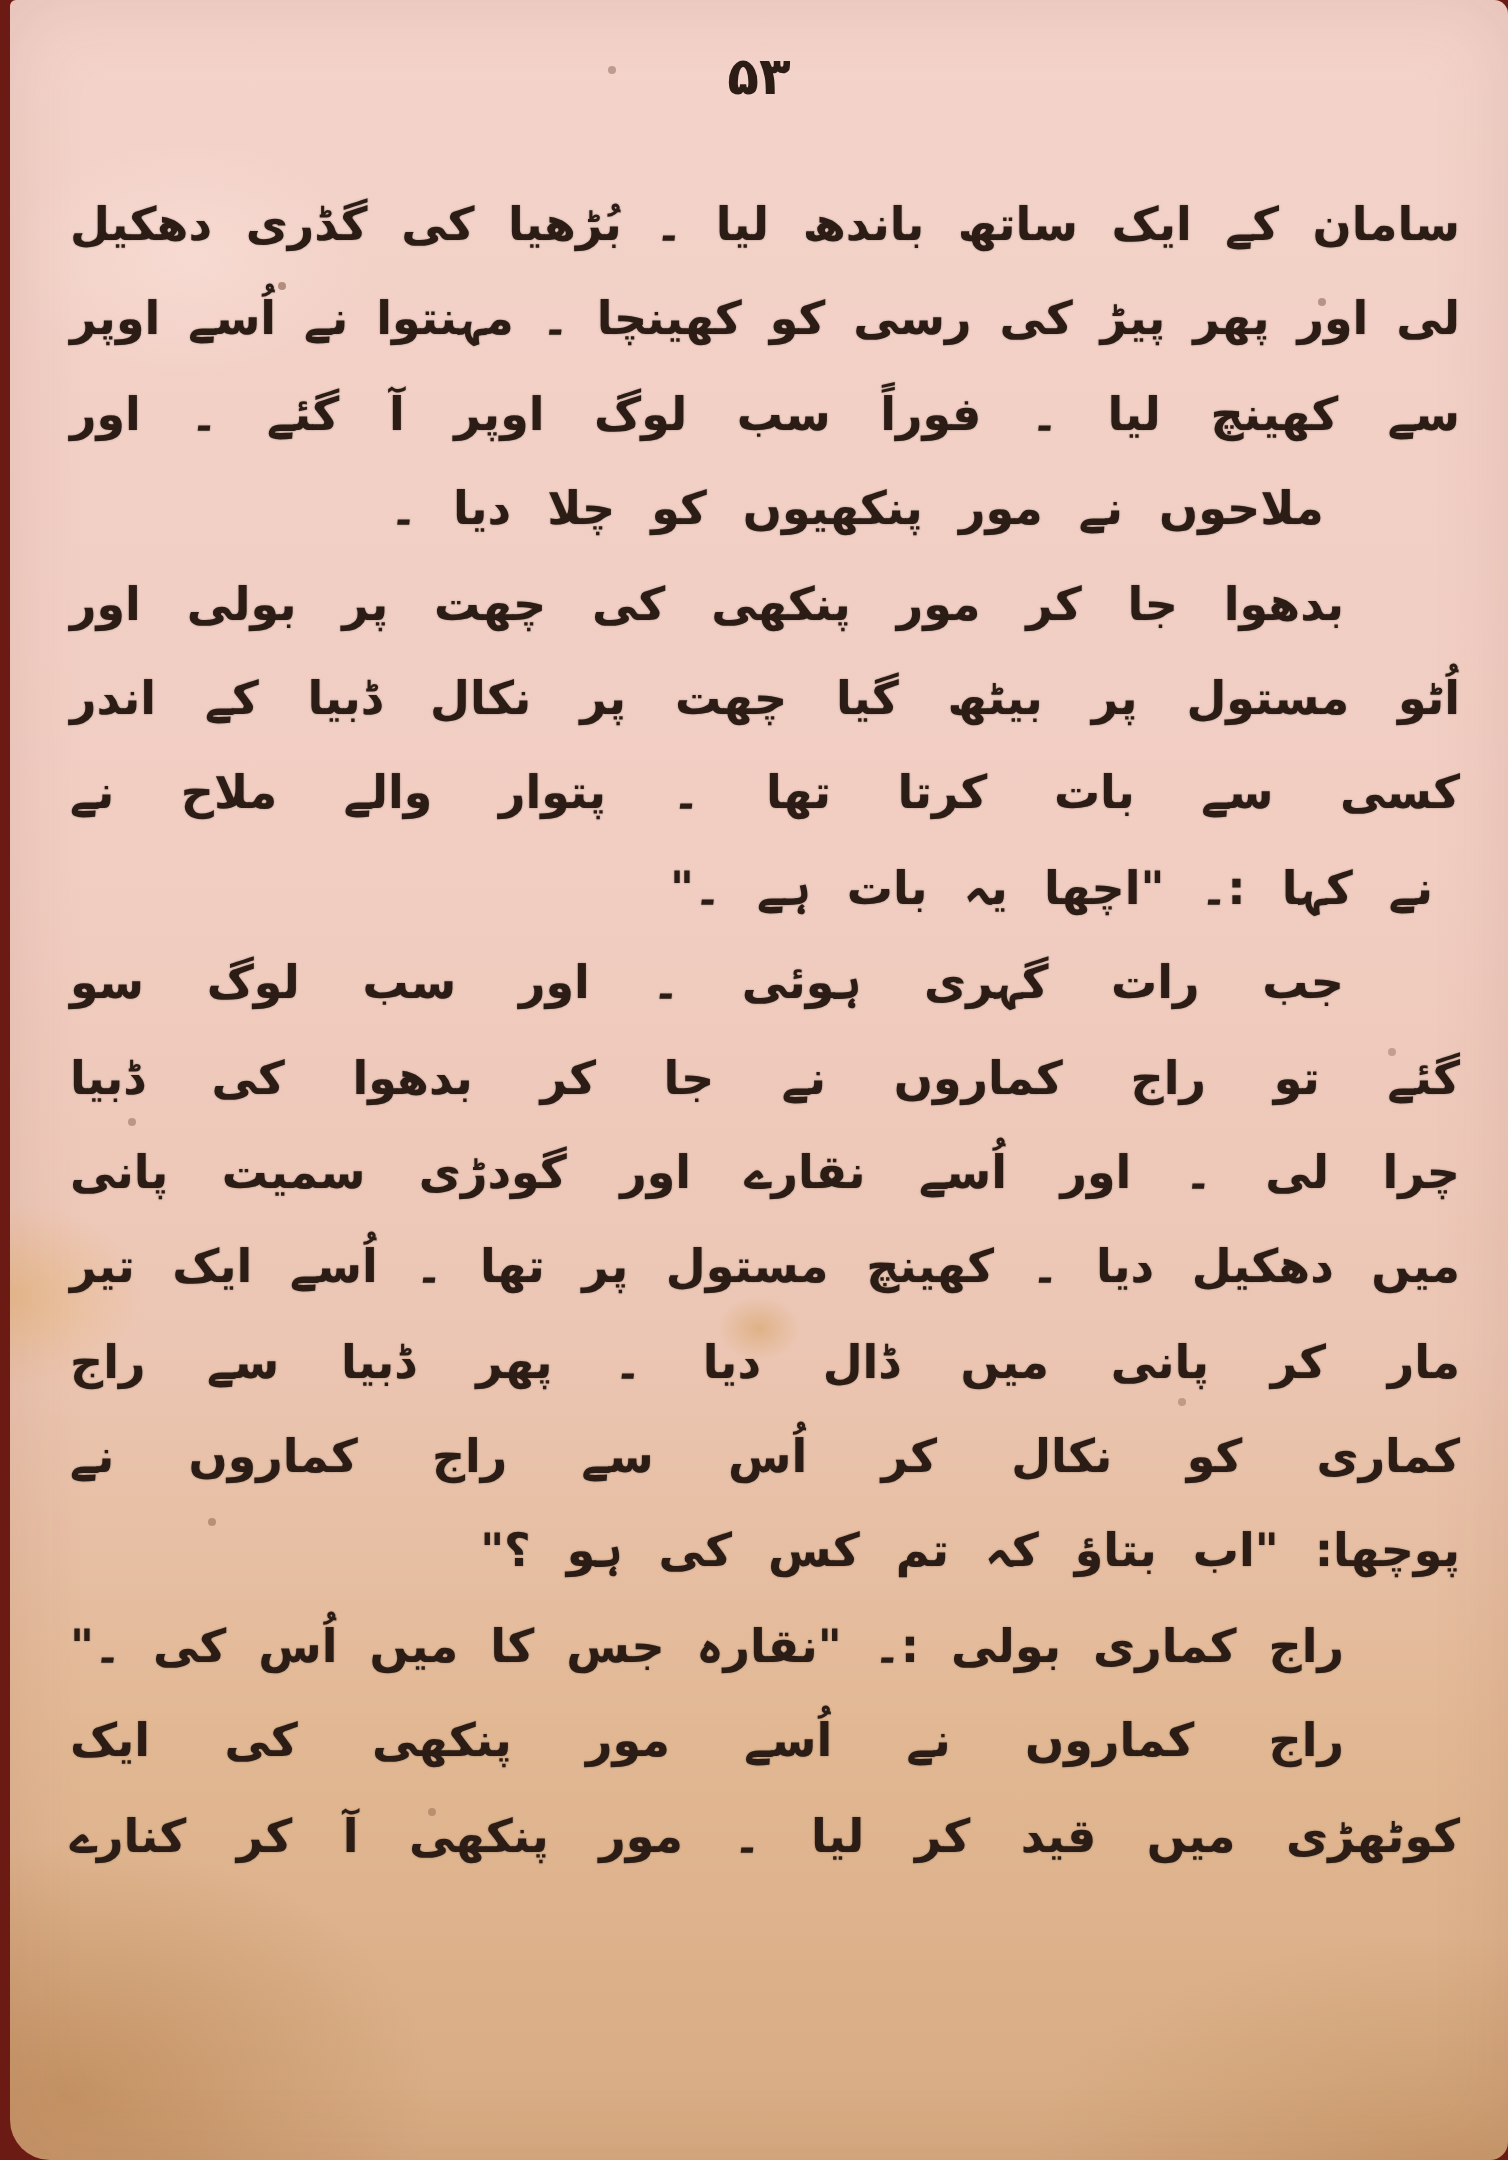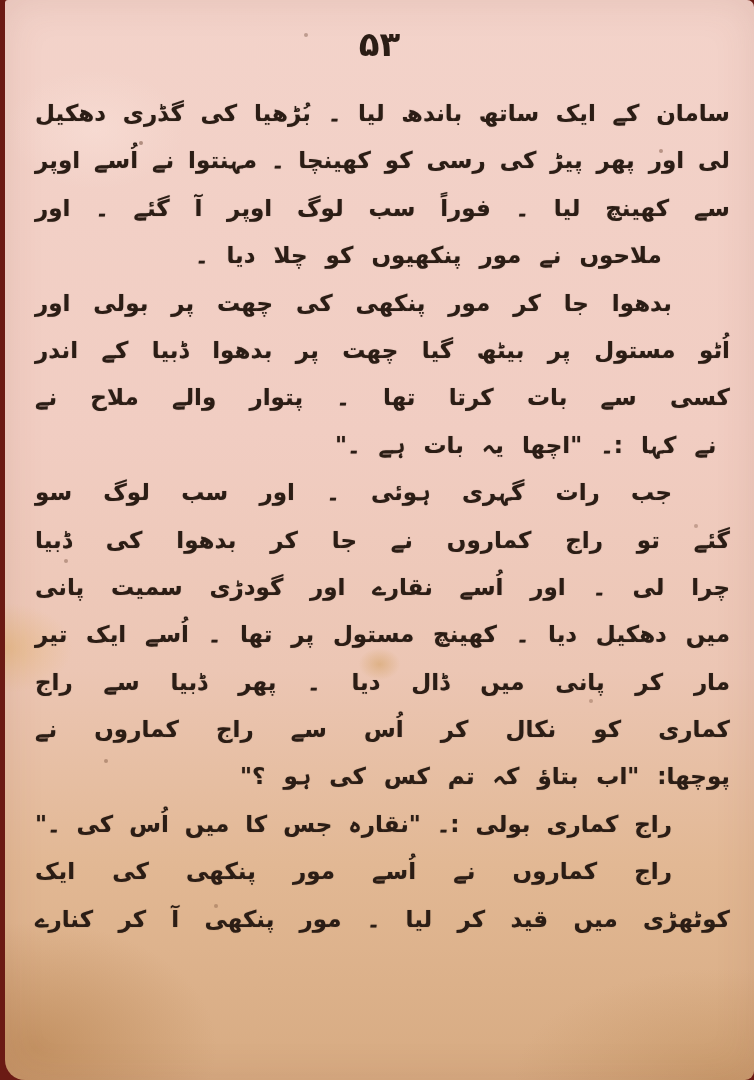--- a/index.html
+++ b/index.html
@@ -31,21 +31,21 @@
       300px  34px 0 1px rgba(95,55,35,.35),
       655px 150px 0 1px rgba(95,55,35,.4),
       100px 760px 0 1px rgba(95,55,35,.35),
       585px 700px 0 1px rgba(95,55,35,.3),
       210px 905px 0 1px rgba(95,55,35,.3),
       690px 525px 0 1px rgba(95,55,35,.3),
        60px 560px 0 1px rgba(95,55,35,.35);
   }
   .page-number{
     position:absolute;top:24px;left:0;right:0;
-    text-align:center;font-size:34px;font-weight:bold;color:var(--ink);
+    text-align:center;font-size:26px;font-weight:bold;color:var(--ink);
     letter-spacing:2px;
   }
   .text-block{
     position:absolute;top:90px;right:24px;left:30px;
     color:var(--ink);
     font-size:23px;font-weight:bold;
     text-shadow:0 0 1px rgba(43,29,21,.4);
   }
   .ln{
     direction:rtl;unicode-bidi:plaintext;
@@ -67,21 +67,21 @@
   <div class="specks"></div>
 
   <div class="page-number">۵۳</div>
 
   <div class="text-block">
     <div class="ln full">سامان کے ایک ساتھ باندھ لیا ۔ بُڑھیا کی گڈری دھکیل</div>
     <div class="ln full">لی اور پھر پیڑ کی رسی کو کھینچا ۔ مہنتوا نے اُسے اوپر</div>
     <div class="ln full">سے کھینچ لیا ۔ فوراً سب لوگ اوپر آ گئے ۔ اور</div>
     <div class="ln short" style="margin-left:160px">ملاحوں نے مور پنکھیوں کو چلا دیا ۔</div>
     <div class="ln full indent">بدھوا جا کر مور پنکھی کی چھت پر بولی اور</div>
-    <div class="ln full">اُٹو مستول پر بیٹھ گیا چھت پر بدھوا ڈبیا کے اندر</div>
+    <div class="ln full">اُٹو مستول پر بیٹھ گیا چھت پر نکال ڈبیا کے اندر</div>
     <div class="ln full">کسی سے بات کرتا تھا ۔ پتوار والے ملاح نے</div>
     <div class="ln short" style="margin-left:300px">نے کہا :۔ "اچھا یہ بات ہے ۔"</div>
     <div class="ln full indent">جب رات گہری ہوئی ۔ اور سب لوگ سو</div>
     <div class="ln full">گئے تو راج کماروں نے جا کر بدھوا کی ڈبیا</div>
     <div class="ln full">چرا لی ۔ اور اُسے نقارے اور گودڑی سمیت پانی</div>
     <div class="ln full">میں دھکیل دیا ۔ کھینچ مستول پر تھا ۔ اُسے ایک تیر</div>
     <div class="ln full">مار کر پانی میں ڈال دیا ۔ پھر ڈبیا سے راج</div>
     <div class="ln full">کماری کو نکال کر اُس سے راج کماروں نے</div>
     <div class="ln short" style="margin-left:250px">پوچھا: "اب بتاؤ کہ تم کس کی ہو ؟"</div>
     <div class="ln full indent">راج کماری بولی :۔ "نقارہ جس کا میں اُس کی ۔"</div>

